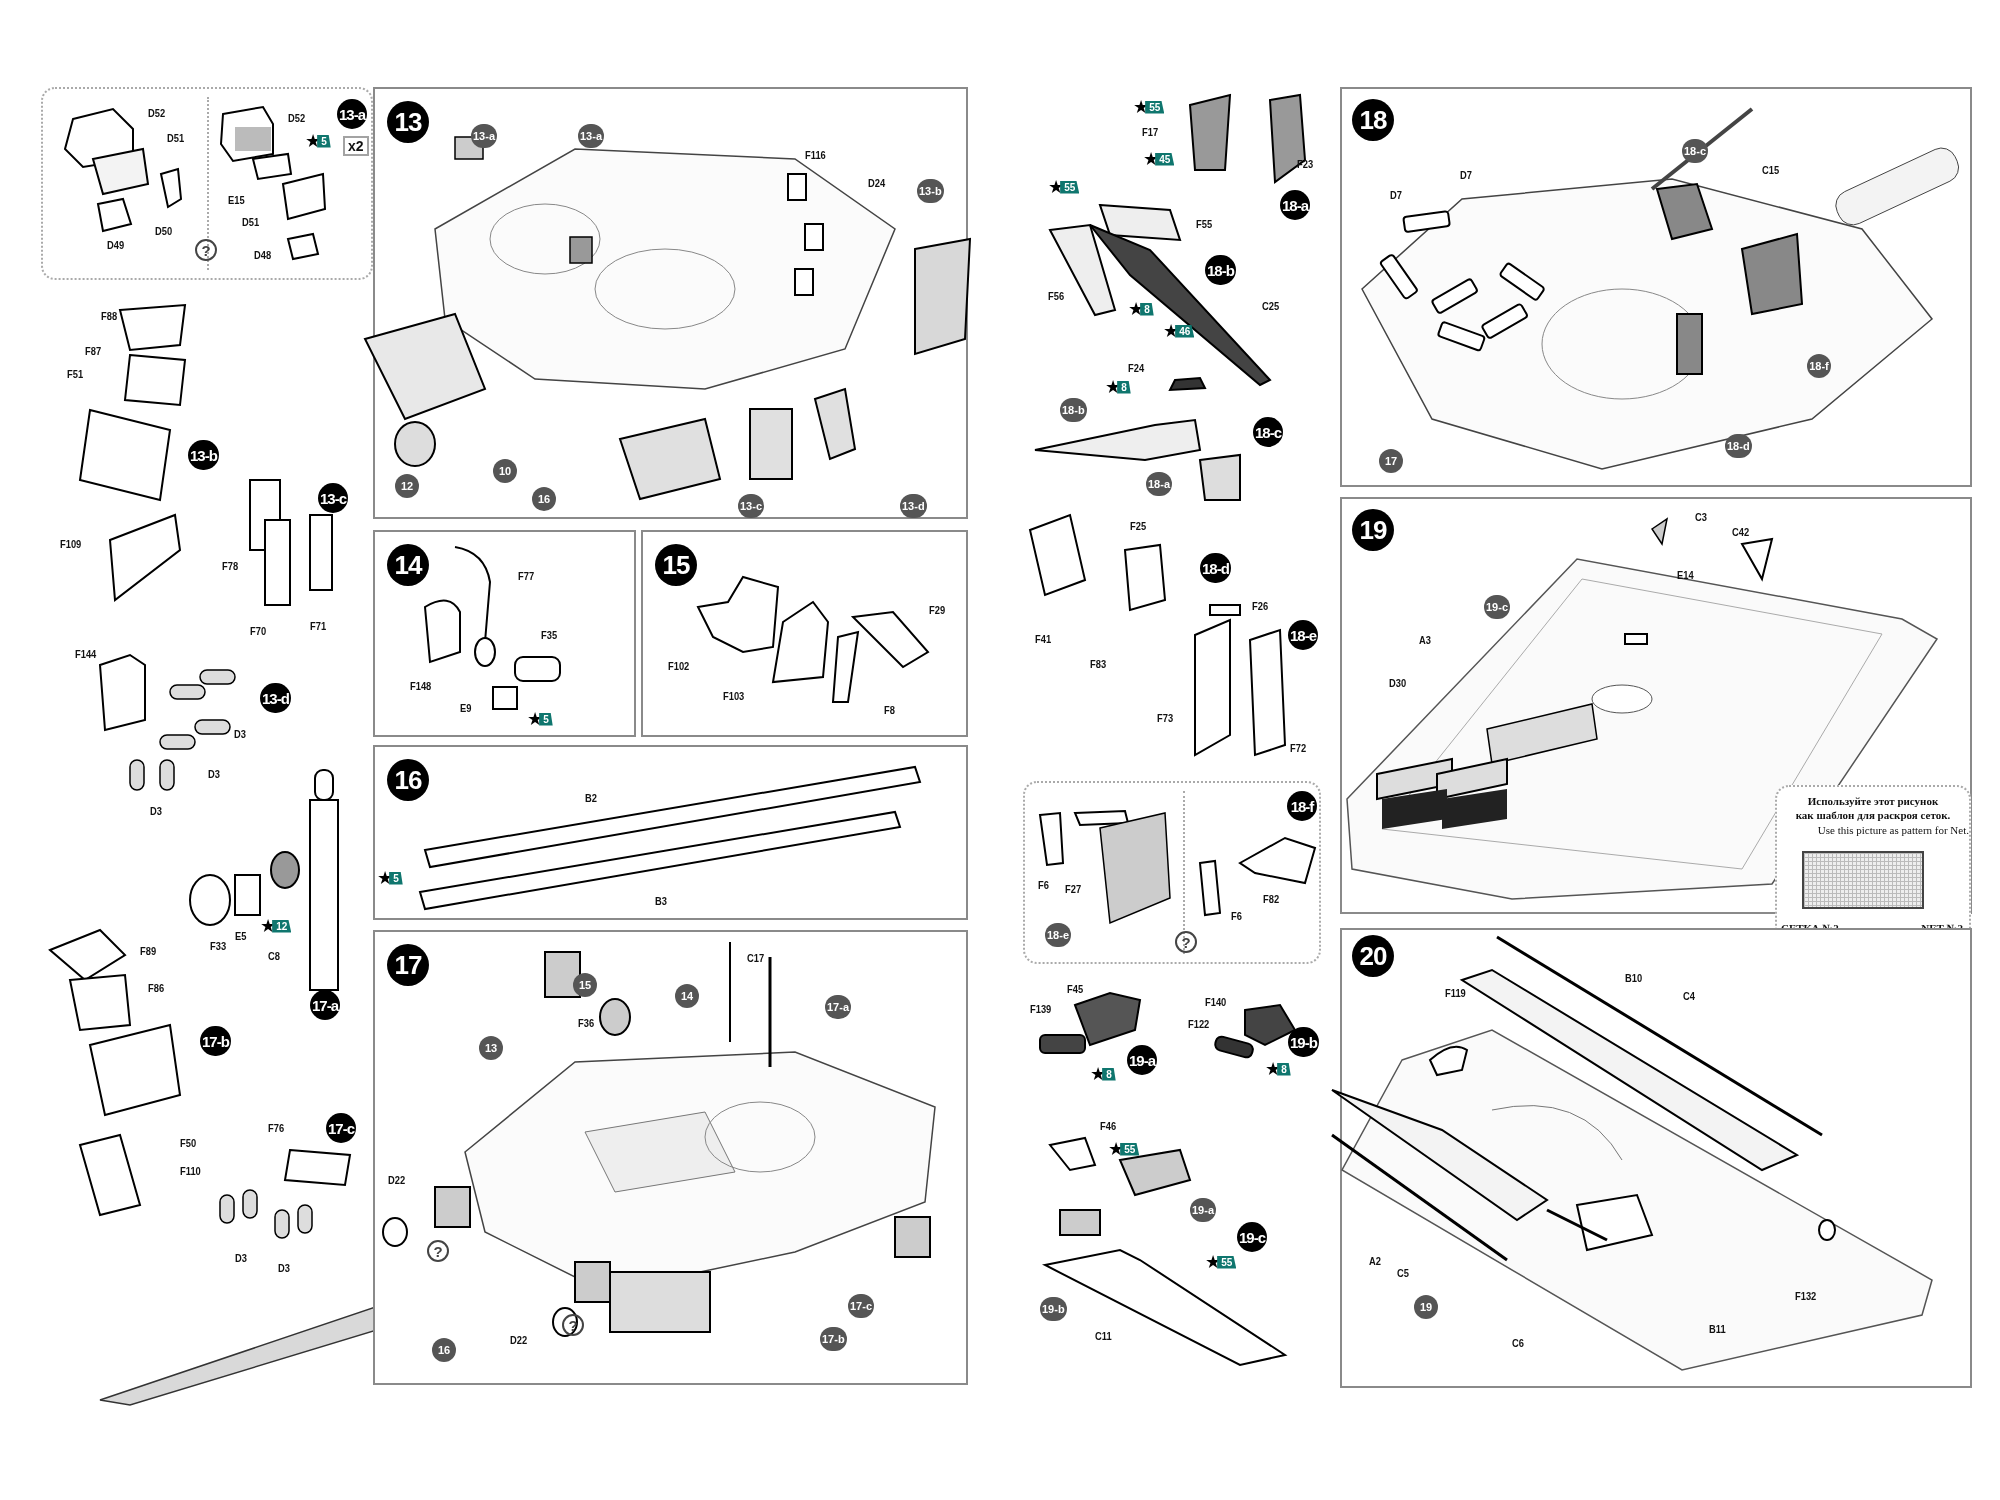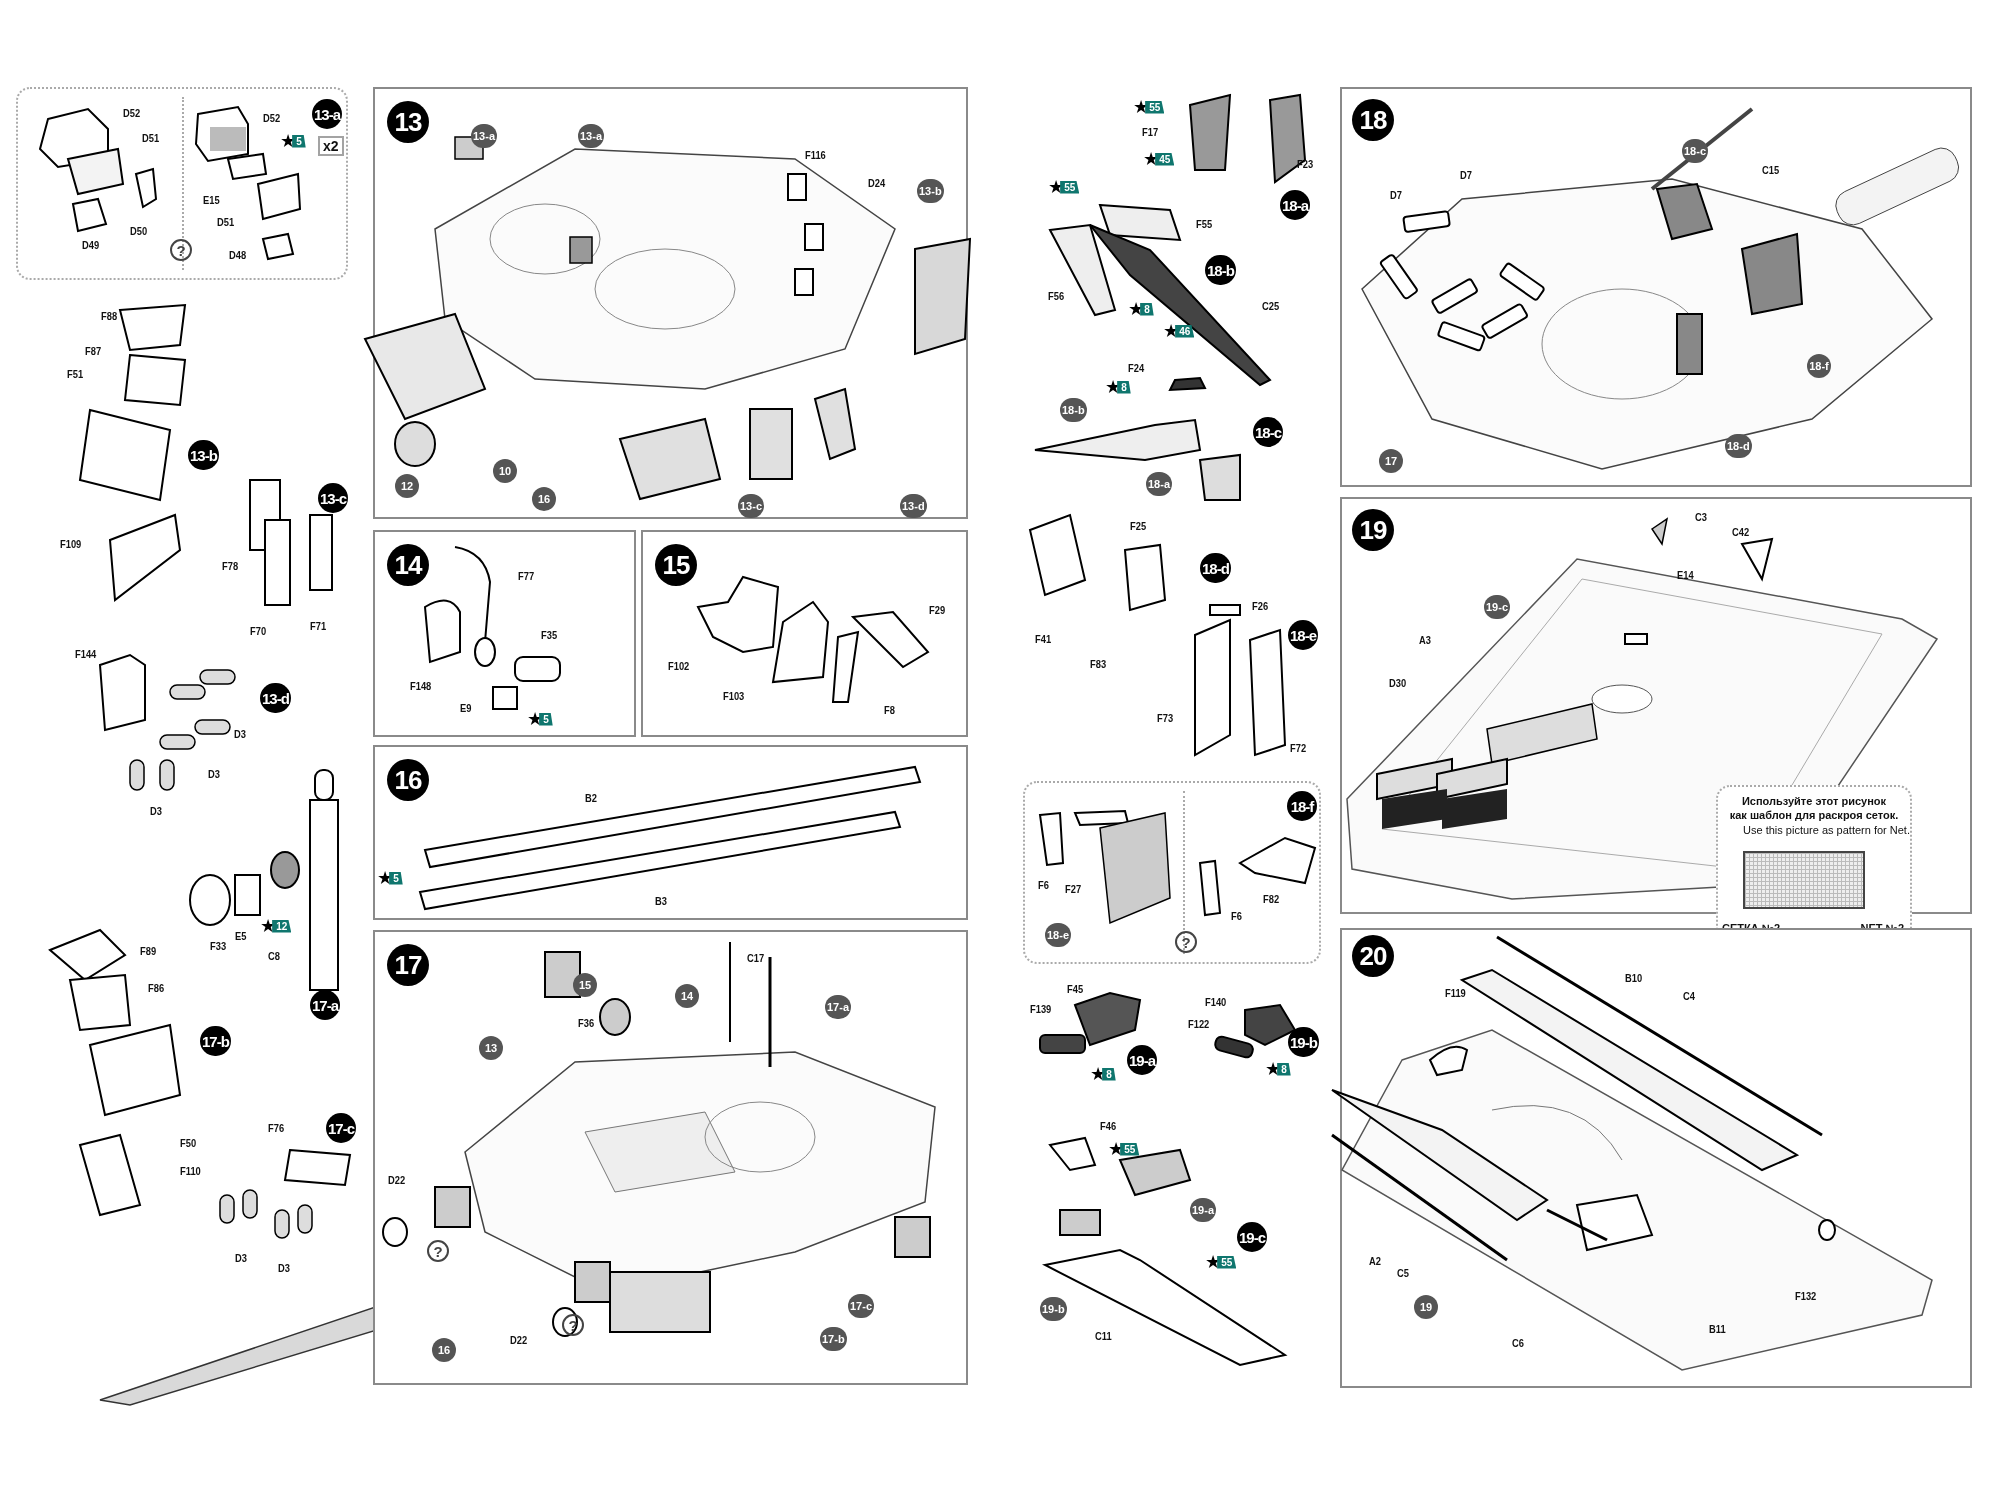--- a/index.html
+++ b/index.html
@@ -17,21 +17,21 @@
   .x2{position:absolute;border:2px solid #a3a3a3;font-weight:bold;font-size:14px;padding:0 3px;background:#fff;}
   svg.art{position:absolute;overflow:visible;}
   svg.art *{vector-effect:non-scaling-stroke;}
   .net-box{position:absolute;border:2px dotted #aaa;border-radius:14px;background:#fff;box-sizing:border-box;}
   .net-text{position:absolute;left:0;right:0;text-align:center;font-size:11px;font-weight:bold;}
   .net-grid{position:absolute;border:2px solid #444;background-color:#eee;background-image:linear-gradient(#bbb 1px,transparent 1px),linear-gradient(90deg,#bbb 1px,transparent 1px);background-size:4px 4px;box-sizing:border-box;}
 </style>
 </head>
 <body>
 
-<div class="dotted" style="left:16px;top:87px;width:332px;height:193px;">
+<div class="dotted" style="left:41px;top:87px;width:332px;height:193px;">
   <div style="position:absolute;left:164px;top:8px;bottom:8px;border-left:2px dotted #aaa;"></div>
   <svg class="art" style="left:10px;top:10px;" width="150" height="170" viewBox="0 0 150 170">
     <path d="M20 20 L60 10 L80 30 L80 60 L30 68 L12 50 Z" fill="#fff" stroke="#000" stroke-width="2"></path>
     <path d="M40 60 L90 50 L95 85 L50 95 Z" fill="#f3f3f3" stroke="#000" stroke-width="2"></path>
     <path d="M45 105 L70 100 L78 125 L50 132 Z" fill="#fff" stroke="#000" stroke-width="2"></path>
     <path d="M108 75 L125 70 L128 100 L115 108 Z" fill="#fff" stroke="#000" stroke-width="2"></path>
   </svg>
   <span class="lbl" style="left:105px;top:18px;">D52</span>
   <span class="lbl" style="left:124px;top:43px;">D51</span>
   <span class="lbl" style="left:112px;top:136px;">D50</span>
@@ -421,21 +421,21 @@
     <rect x="283" y="135" width="22" height="10" fill="#fff" stroke="#000" stroke-width="2"></rect>
   </svg>
   <span class="lbl" style="left:353px;top:12px;">C3</span>
   <span class="lbl" style="left:390px;top:27px;">C42</span>
   <span class="lbl" style="left:335px;top:70px;">E14</span>
   <span class="lbl" style="left:77px;top:135px;">A3</span>
   <span class="lbl" style="left:47px;top:178px;">D30</span>
   <div class="ref-badge" style="left:142px;top:96px;">19-c</div>
 </div>
 
-<div class="net-box" style="left:1716px;top:785px;width:196px;height:157px;">
+<div class="net-box" style="left:1775px;top:785px;width:196px;height:157px;font-family:Liberation Serif, serif;">
   <div class="net-text" style="top:8px;">Используйте этот рисунок</div>
   <div class="net-text" style="top:22px;">как шаблон для раскроя сеток.</div>
   <div class="net-text" style="top:37px;font-weight:normal;text-align:right;">Use this picture as pattern for Net.</div>
   <div class="net-grid" style="left:25px;top:64px;width:122px;height:58px;"></div>
   <div style="position:absolute;left:4px;bottom:6px;font-size:11px;font-weight:bold;">СЕТКА №2</div>
   <div style="position:absolute;right:6px;bottom:6px;font-size:11px;font-weight:bold;">NET №2</div>
 </div>
 
 <div class="panel" style="left:1340px;top:928px;width:632px;height:460px;">
   <div class="step-num" style="left:10px;top:5px;">20</div>

